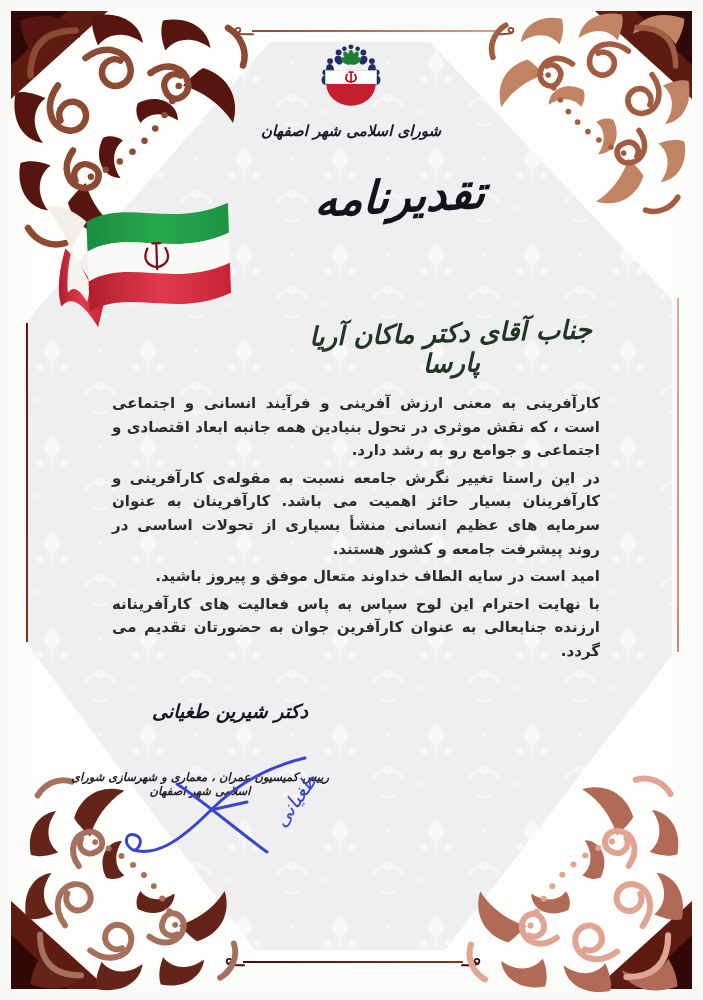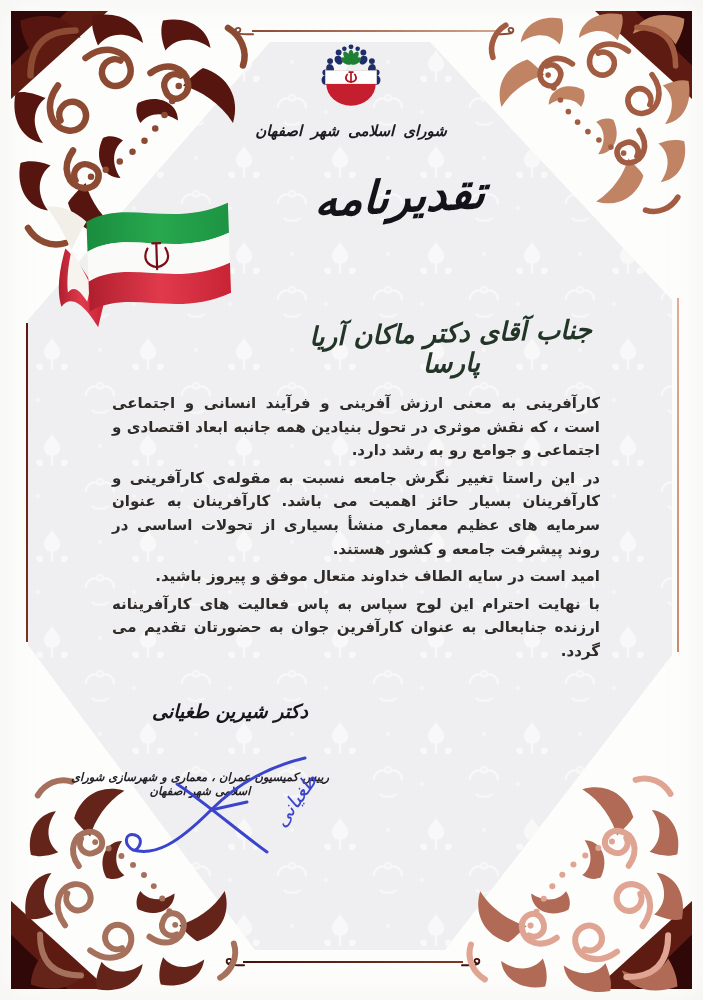--- a/index.html
+++ b/index.html
@@ -34,21 +34,21 @@
   
   .orn{position:absolute;}
   .orn-tl{left:8px;top:8px;width:250px;height:250px;--a:#56160f;--b:#8c4a33;}
   .orn-tr{right:8px;top:8px;width:215px;height:215px;--a:#c08363;--b:#a25c42;transform:scaleX(-1);}
   .orn-bl{left:6px;top:768px;width:255px;height:228px;--a:#64241a;--b:#a5705c;transform:scaleY(-1);}
   .orn-br{right:4px;top:766px;width:252px;height:232px;--a:#b06a55;--b:#dfa492;transform:scale(-1,-1);}
 
   
   .logo{position:absolute;left:313px;top:44px;width:76px;height:76px;}
   .org-name{position:absolute;left:231px;top:122px;width:240px;text-align:center;direction:rtl;
-            font-size:15px;font-weight:bold;font-style:italic;color:#1d1a22;font-family:Liberation Mono, monospace;}
+            font-size:15px;font-weight:bold;font-style:italic;color:#1d1a22;}
 
   
   .title{position:absolute;left:300px;top:170px;width:200px;text-align:center;direction:rtl;
          font-size:45px;font-weight:bold;font-style:italic;color:#15131a;
          transform:rotate(-3deg) skewX(-5deg);}
   .recipient{position:absolute;left:280px;top:318px;width:342px;text-align:center;direction:rtl;
              font-size:26px;font-weight:bold;font-style:italic;color:#223527;transform:rotate(-1.5deg);}
 
   
   .flag{position:absolute;left:36px;top:186px;width:200px;height:158px;transform:rotate(-2deg);}
@@ -245,21 +245,21 @@
       <path d="M112,63 c-5,9 -2,17 9,19"></path>
       <path d="M130,63 c5,9 2,17 -9,19"></path>
       <path d="M117,58 h8"></path>
     </g>
   </svg>
 
   <div class="recipient">جناب آقای دکتر ماکان آریا پارسا</div>
 
   <div class="body-text">
     <p>کارآفرینی به معنی ارزش آفرینی و فرآیند انسانی و اجتماعی است ، که نقش موثری در تحول بنیادین همه جانبه ابعاد اقتصادی و اجتماعی و جوامع رو به رشد دارد.</p>
-    <p>در این راستا تغییر نگرش جامعه نسبت به مقوله‌ی کارآفرینی و کارآفرینان بسیار حائز اهمیت می باشد. کارآفرینان به عنوان سرمایه های عظیم معماری منشأ بسیاری از تحولات اساسی در روند پیشرفت جامعه و کشور هستند.</p>
+    <p>در این راستا تغییر نگرش جامعه نسبت به مقوله‌ی کارآفرینی و کارآفرینان بسیار حائز اهمیت می باشد. کارآفرینان به عنوان سرمایه های عظیم انسانی منشأ بسیاری از تحولات اساسی در روند پیشرفت جامعه و کشور هستند.</p>
     <p>امید است در سایه الطاف خداوند متعال موفق و پیروز باشید.</p>
     <p>با نهایت احترام این لوح سپاس به پاس فعالیت های کارآفرینانه ارزنده جنابعالی به عنوان کارآفرین جوان به حضورتان تقدیم می گردد.</p>
   </div>
 
   <div class="sig-name">دکتر شیرین طغیانی</div>
   <div class="sig-role">رییس کمیسیون عمران ، معماری و شهرسازی شورای اسلامی شهر اصفهان</div>
 
   <svg class="scribble" viewBox="0 0 225 125">
     <g stroke="#3a44cc" stroke-width="3" fill="none" stroke-linecap="round">
       <path d="M18,98 C8,92 10,80 20,83 C30,86 24,99 18,98 C40,104 62,92 96,58 C124,30 156,14 190,6"></path>

